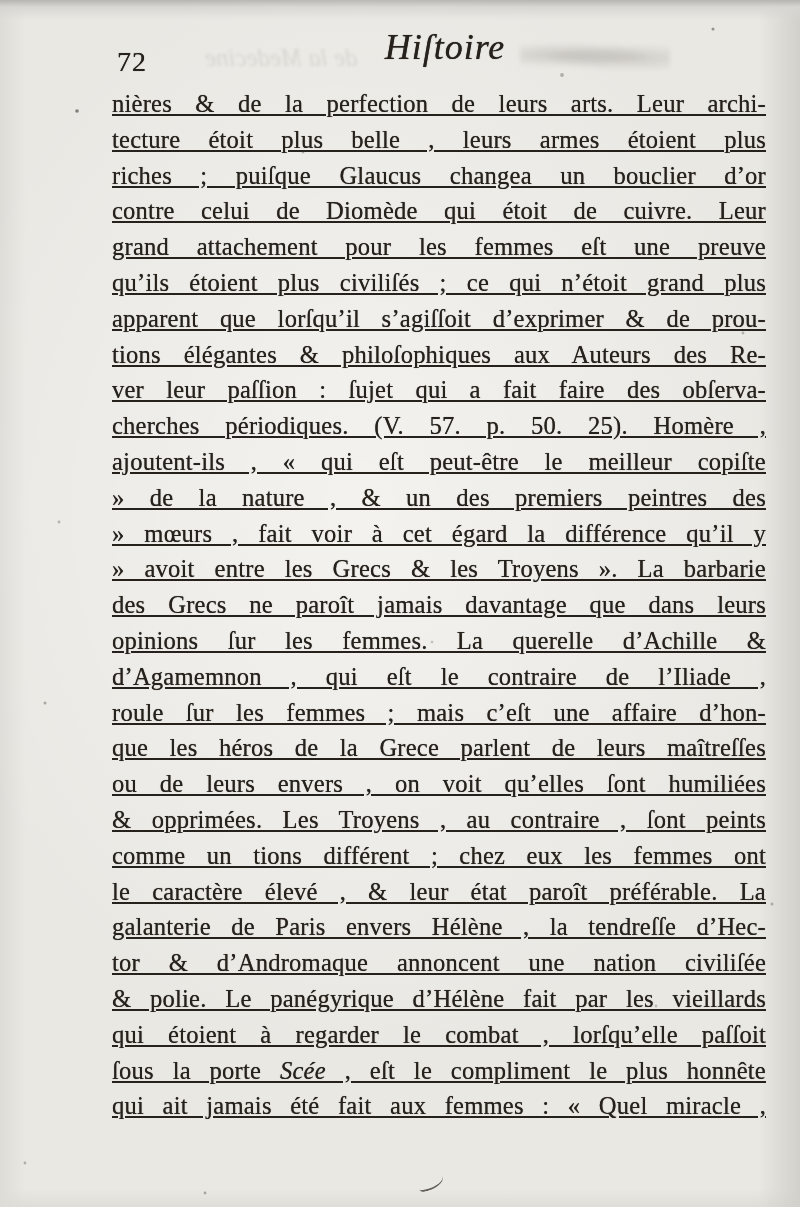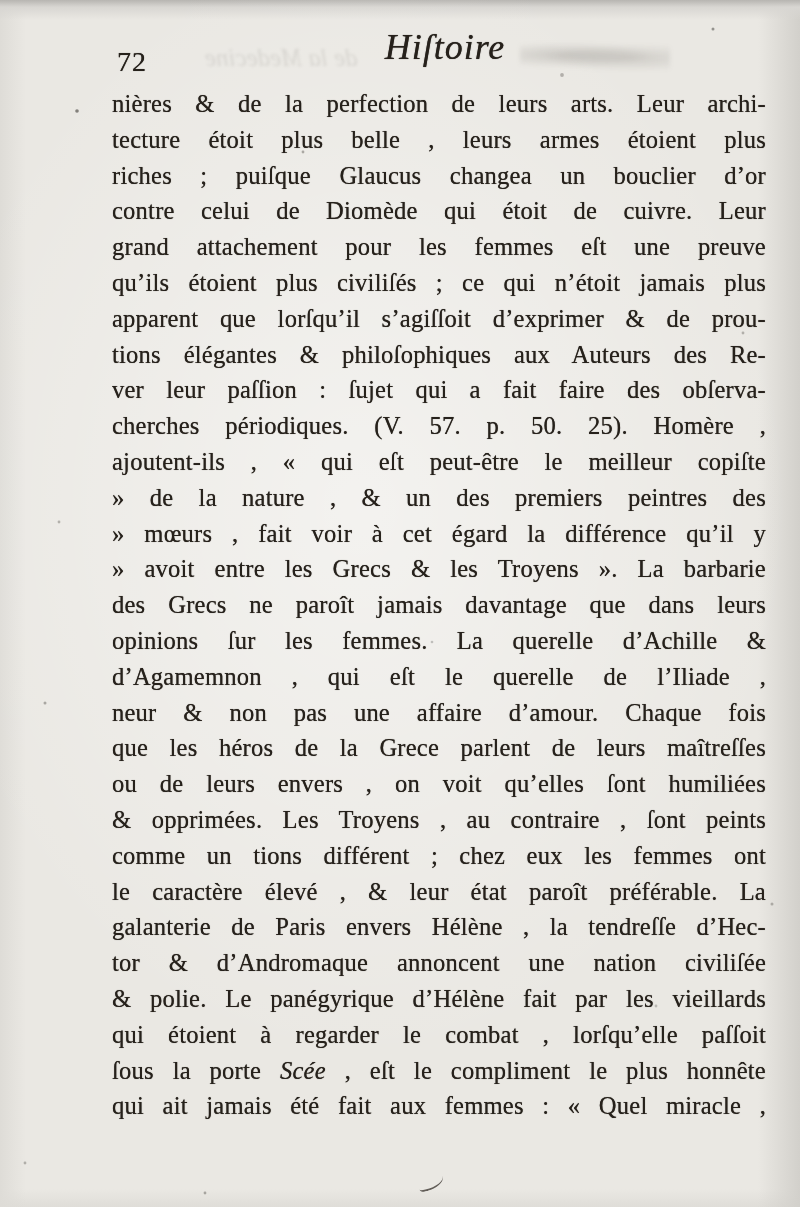--- a/index.html
+++ b/index.html
@@ -50,20 +50,21 @@
   .line{
     height:35.8px;line-height:35.8px;
     font-size:24.6px;
     letter-spacing:.2px;
     text-align:justify;
     -moz-text-align-last:justify;
     text-align-last:justify;
     white-space:normal;
     overflow:hidden;
     text-shadow:0 0 .7px rgba(32,27,22,.8);
+    text-decoration:underline;
   }
   .speckles{
     position:absolute;left:0;top:0;width:2px;height:2px;border-radius:50%;
     box-shadow:
       76px 110px 0 .8px rgba(45,42,38,.55),
       302px 151px 0 .4px rgba(45,42,38,.35),
       561px 74px 0 .9px rgba(45,42,38,.30),
       712px 28px 0 .5px rgba(45,42,38,.45),
       742px 332px 0 .4px rgba(45,42,38,.30),
       58px 521px 0 .4px rgba(45,42,38,.30),
@@ -92,33 +93,33 @@
     <span class="page-number">72</span>
     <span class="page-title">Hiſtoire</span>
   </div>
 
   <div class="text-block">
       <div class="line">nières &amp; de la perfection de leurs arts. Leur archi-</div>
       <div class="line">tecture étoit plus belle , leurs armes étoient plus</div>
       <div class="line">riches ; puiſque Glaucus changea un bouclier d’or</div>
       <div class="line">contre celui de Diomède qui étoit de cuivre. Leur</div>
       <div class="line">grand attachement pour les femmes eſt une preuve</div>
-      <div class="line">qu’ils étoient plus civiliſés ; ce qui n’étoit jamais plus</div>
+      <div class="line">qu’ils étoient plus civiliſés ; ce qui n’étoit grand plus</div>
       <div class="line">apparent que lorſqu’il s’agiſſoit d’exprimer &amp; de prou-</div>
       <div class="line">tions élégantes &amp; philoſophiques aux Auteurs des Re-</div>
       <div class="line">ver leur paſſion : ſujet qui a fait faire des obſerva-</div>
       <div class="line">cherches périodiques. (V. 57. p. 50. 25). Homère ,</div>
       <div class="line">ajoutent-ils , « qui eſt peut-être le meilleur copiſte</div>
       <div class="line">» de la nature , &amp; un des premiers peintres des</div>
       <div class="line">» mœurs , fait voir à cet égard la différence qu’il y</div>
       <div class="line">» avoit entre les Grecs &amp; les Troyens ». La barbarie</div>
       <div class="line">des Grecs ne paroît jamais davantage que dans leurs</div>
       <div class="line">opinions ſur les femmes. La querelle d’Achille &amp;</div>
-      <div class="line">d’Agamemnon , qui eſt le querelle de l’Iliade ,</div>
-      <div class="line">neur &amp; non pas une affaire d’amour. Chaque fois</div>
+      <div class="line">d’Agamemnon , qui eſt le contraire de l’Iliade ,</div>
+      <div class="line">roule ſur les femmes ; mais c’eſt une affaire d’hon-</div>
       <div class="line">que les héros de la Grece parlent de leurs maîtreſſes</div>
       <div class="line">ou de leurs envers , on voit qu’elles ſont humiliées</div>
       <div class="line">&amp; opprimées. Les Troyens , au contraire , ſont peints</div>
       <div class="line">comme un tions différent ; chez eux les femmes ont</div>
       <div class="line">le caractère élevé , &amp; leur état paroît préférable. La</div>
       <div class="line">galanterie de Paris envers Hélène , la tendreſſe d’Hec-</div>
       <div class="line">tor &amp; d’Andromaque annoncent une nation civiliſée</div>
       <div class="line">&amp; polie. Le panégyrique d’Hélène fait par les vieillards</div>
       <div class="line">qui étoient à regarder le combat , lorſqu’elle paſſoit</div>
       <div class="line">ſous la porte <i>Scée</i> , eſt le compliment le plus honnête</div>

